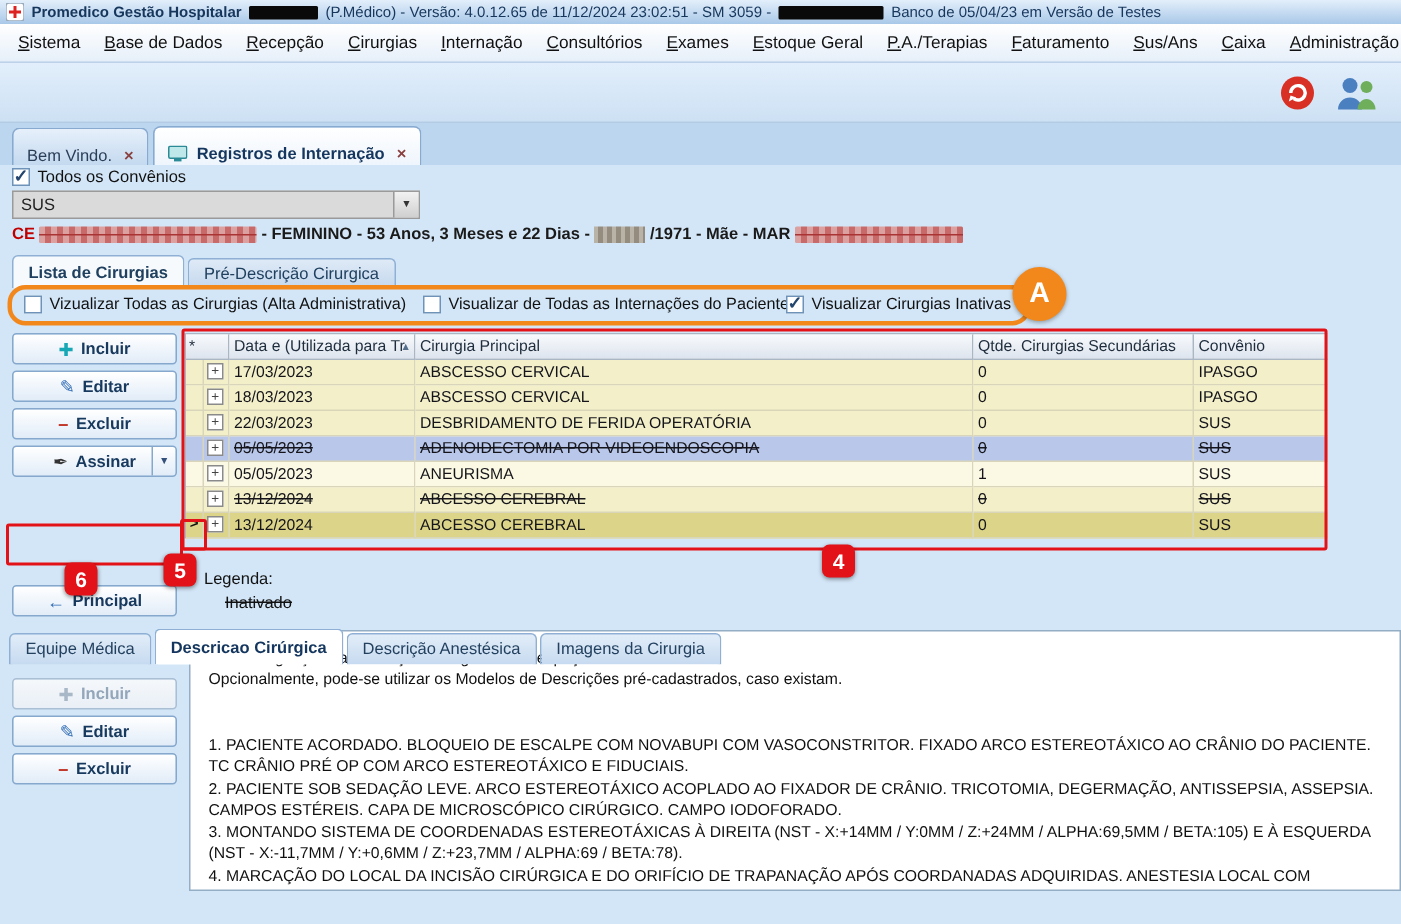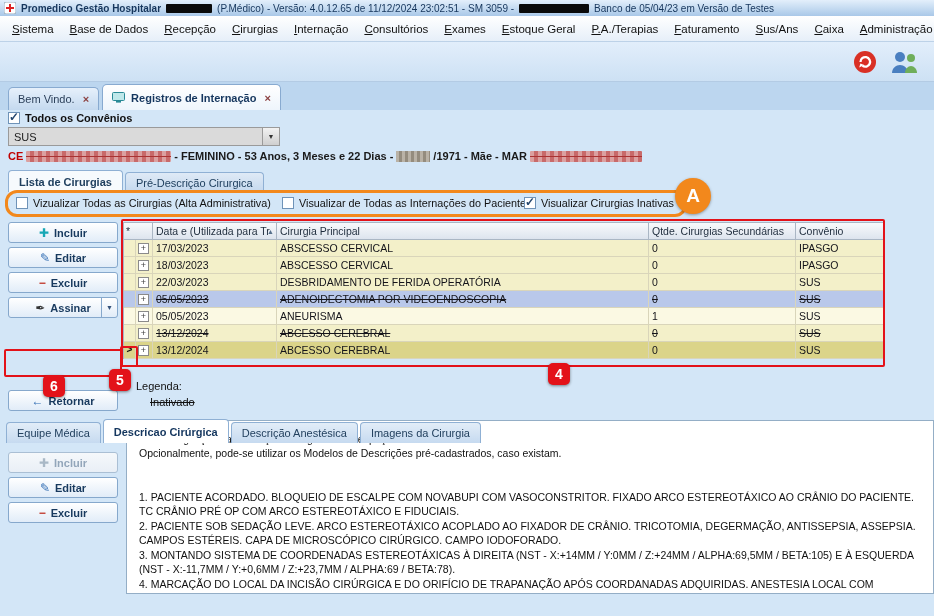--- a/index.html
+++ b/index.html
@@ -21,33 +21,33 @@
   .menu-item::first-letter { text-decoration:underline; }
 
   
   .toolbar { position:absolute; left:0; top:42px; width:934px; height:40px;
     background:linear-gradient(#e2eefb,#cde1f4); border-bottom:1px solid #b3cbe4; }
   .tool-icon { position:absolute; cursor:pointer; }
 
   
   .tabstrip { position:absolute; left:0; top:82px; width:934px; height:28px;
     background:#bcd6ef; display:flex; align-items:flex-end; padding-left:8px; gap:3px; }
-  .mtab { height:23px; display:flex; align-items:center; gap:6px; padding:0 9px;
+  .mtab { height:23px; display:flex; align-items:flex-start; gap:6px; padding:12px 9px;
     border:1px solid #88aad0; border-bottom:none; border-radius:5px 5px 0 0;
     background:linear-gradient(#e6f0fb,#c4d9ef); font-size:11px; color:#2a3e58; cursor:pointer; }
   .mtab.active { height:26px; background:linear-gradient(#ffffff,#eef5fc); font-weight:bold; color:#15365e; }
   .tab-close { color:#8b4040; font-weight:bold; font-size:11px; margin-left:2px; cursor:pointer; }
 
   
   .cb { width:12px; height:12px; border:1px solid #6f93b8; background:#fff; display:inline-block;
     position:relative; flex:none; cursor:pointer; }
   .cb.checked::after { content:"✓"; position:absolute; top:-3px; left:0; font-size:12px;
     font-weight:bold; color:#24466e; }
   .cb-line { position:absolute; display:flex; align-items:center; gap:5px; font-size:11px; color:#111; }
-  .lbl-bold { font-weight:bold; }
+  .lbl-bold { font-weight:normal; }
 
   .combo { position:absolute; left:8px; top:127px; width:272px; height:19px; background:#dadada;
     border:1px solid #9a9a9a; display:flex; align-items:center; cursor:pointer; }
   .combo .val { flex:1; padding-left:5px; font-size:11px; color:#222; }
   .combo .arrow-btn { width:17px; height:17px; background:linear-gradient(#f2f2f2,#cfcfcf);
     border-left:1px solid #9a9a9a; font-size:7px; color:#333; display:flex; align-items:center; justify-content:center; }
 
   .patient { position:absolute; left:8px; top:150px; display:flex; align-items:center; gap:3px;
     font-size:11px; font-weight:bold; color:#1a1a1a; white-space:nowrap; }
   .patient .red-code { color:#c00000; }
@@ -246,21 +246,21 @@
     <span class="ic" style="color:#c0392b; font-weight:bold;">−</span>
     <span>Excluir</span>
   </div>
   <div class="btn" style="top:297px;">
     <span class="ic" style="color:#333;">✒</span>
     <span>Assinar</span>
     <span class="drop">▼</span>
   </div>
   <div class="btn" style="top:390px;">
     <span class="ic" style="color:#2f6cb3; font-weight:bold;">←</span>
-    <span>Retornar</span>
+    <span>Principal</span>
   </div>
 
   <div class="tbl">
 
     <div class="th" style="grid-column:1 / 3; padding:0 2px;">*</div>
     <div class="th">
       <span>Data e (Utilizada para Tr</span>
       <span class="sort">▲</span>
     </div>
     <div class="th">Cirurgia Principal</div>

